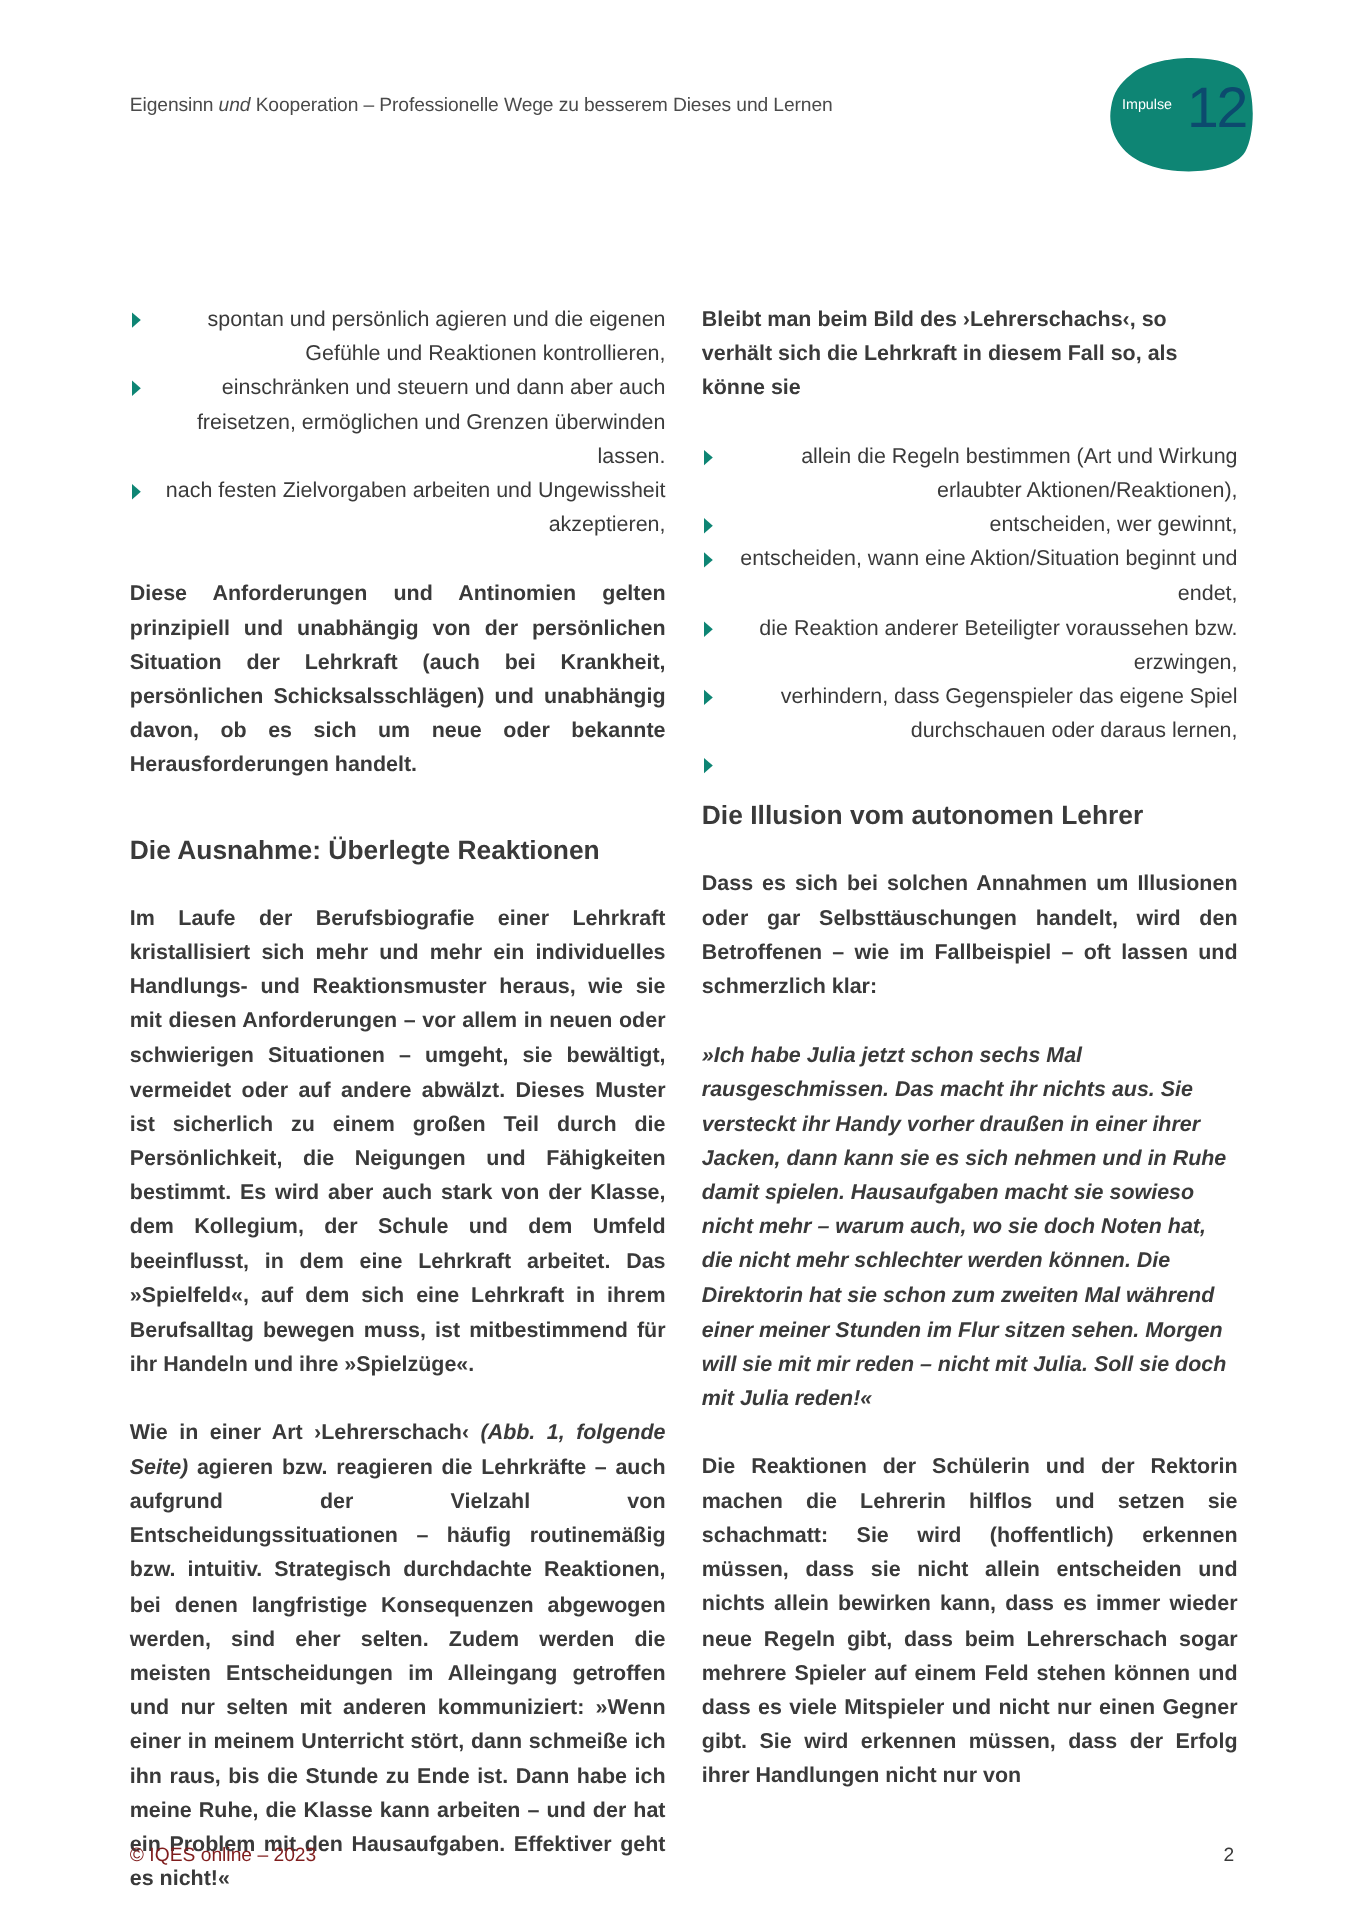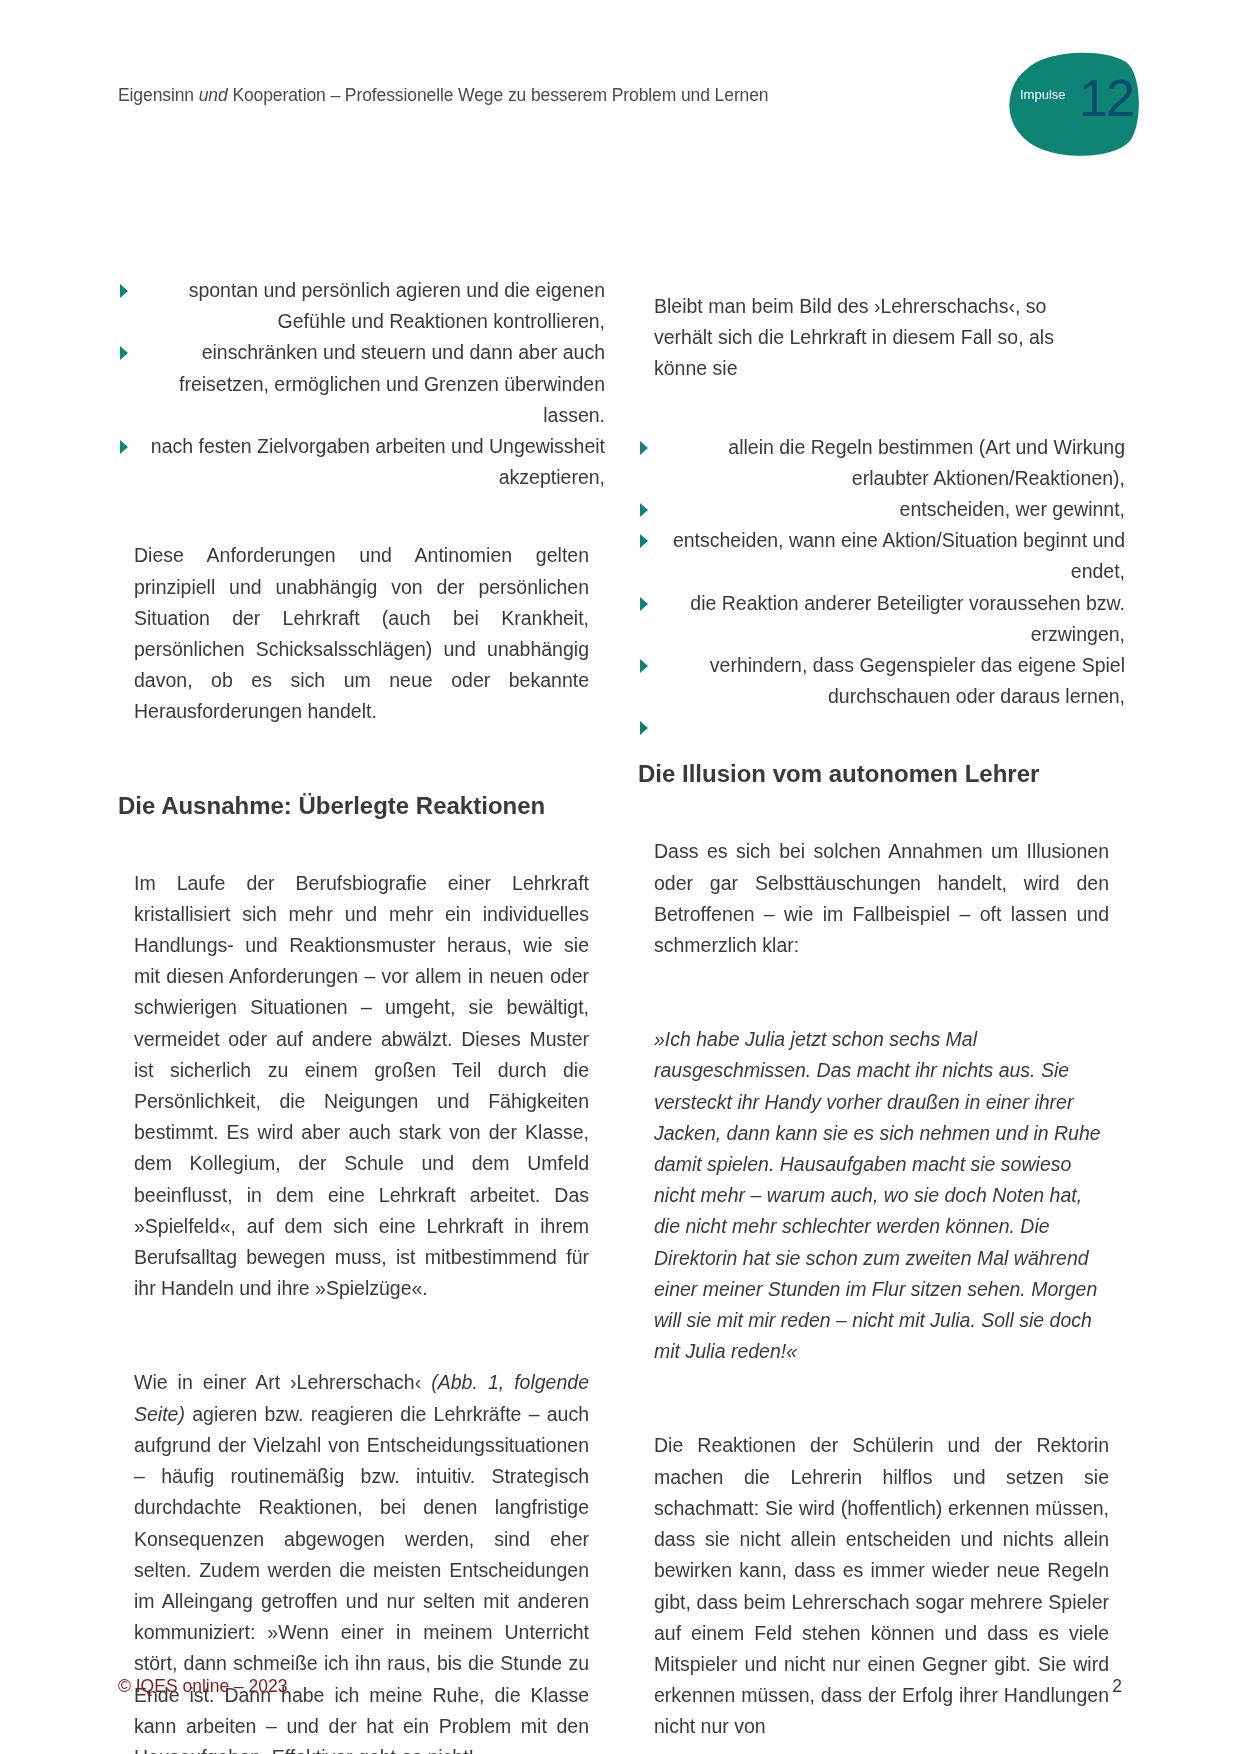--- a/index.html
+++ b/index.html
@@ -23,21 +23,21 @@
       position: absolute; left: 71px; top: 22px; font-size: 52px; color: #0c4a6e;
       font-weight: 300; letter-spacing: -2px; line-height: 1;
     }
     .col {
       position: absolute; top: 275px; width: 487px;
       font-size: 19.5px; line-height: 31.2px; color: #3a3a3a;
     }
     .col-left { left: 118px; }
     .col-right { left: 638px; }
     .justify { text-align: justify; }
-    p { margin: 16px; }
+    p { margin: 0; font-weight: bold; }
     ul.bullets { list-style: none; margin: 0; padding: 0; text-align: right; }
     ul.bullets li { position: relative; padding-left: 24px; }
     ul.bullets li .tri {
       position: absolute; left: 2px; top: 9px; width: 0; height: 0;
       border-top: 7px solid transparent; border-bottom: 7px solid transparent;
       border-left: 8px solid #0e8574;
     }
     h2 {
       margin: 0; font-weight: bold; font-size: 24px; line-height: 31px; color: #3a3a3a;
     }
@@ -49,21 +49,21 @@
       position: absolute; left: 118px; top: 1676px; font-size: 17.5px; color: #7f1d1d;
     }
     .footer-right {
       position: absolute; right: 118px; top: 1676px; font-size: 17.5px; color: #3a3a3a;
     }
   </style>
 </head>
 <body>
 
 <div class="header-title">
-  <span>Eigensinn </span><em>und</em><span> Kooperation – Professionelle Wege zu besserem Problem und Lernen</span>
+  <span>Eigensinn </span><em>und</em><span> Kooperation – Professionelle Wege zu besserem Dieses und Lernen</span>
 </div>
 
 <div class="badge">
   <svg width="135" height="110" viewBox="0 0 135 110">
     <path d="M20 18 C40 0, 95 -2, 118 12 C134 24, 134 70, 124 88 C112 108, 62 110, 36 100 C12 92, -2 70, 2 48 C4 34, 10 26, 20 18 Z" fill="#0e8574"></path>
   </svg>
   <span class="badge-label">Impulse</span>
   <span class="badge-number">12</span>
 </div>
 

